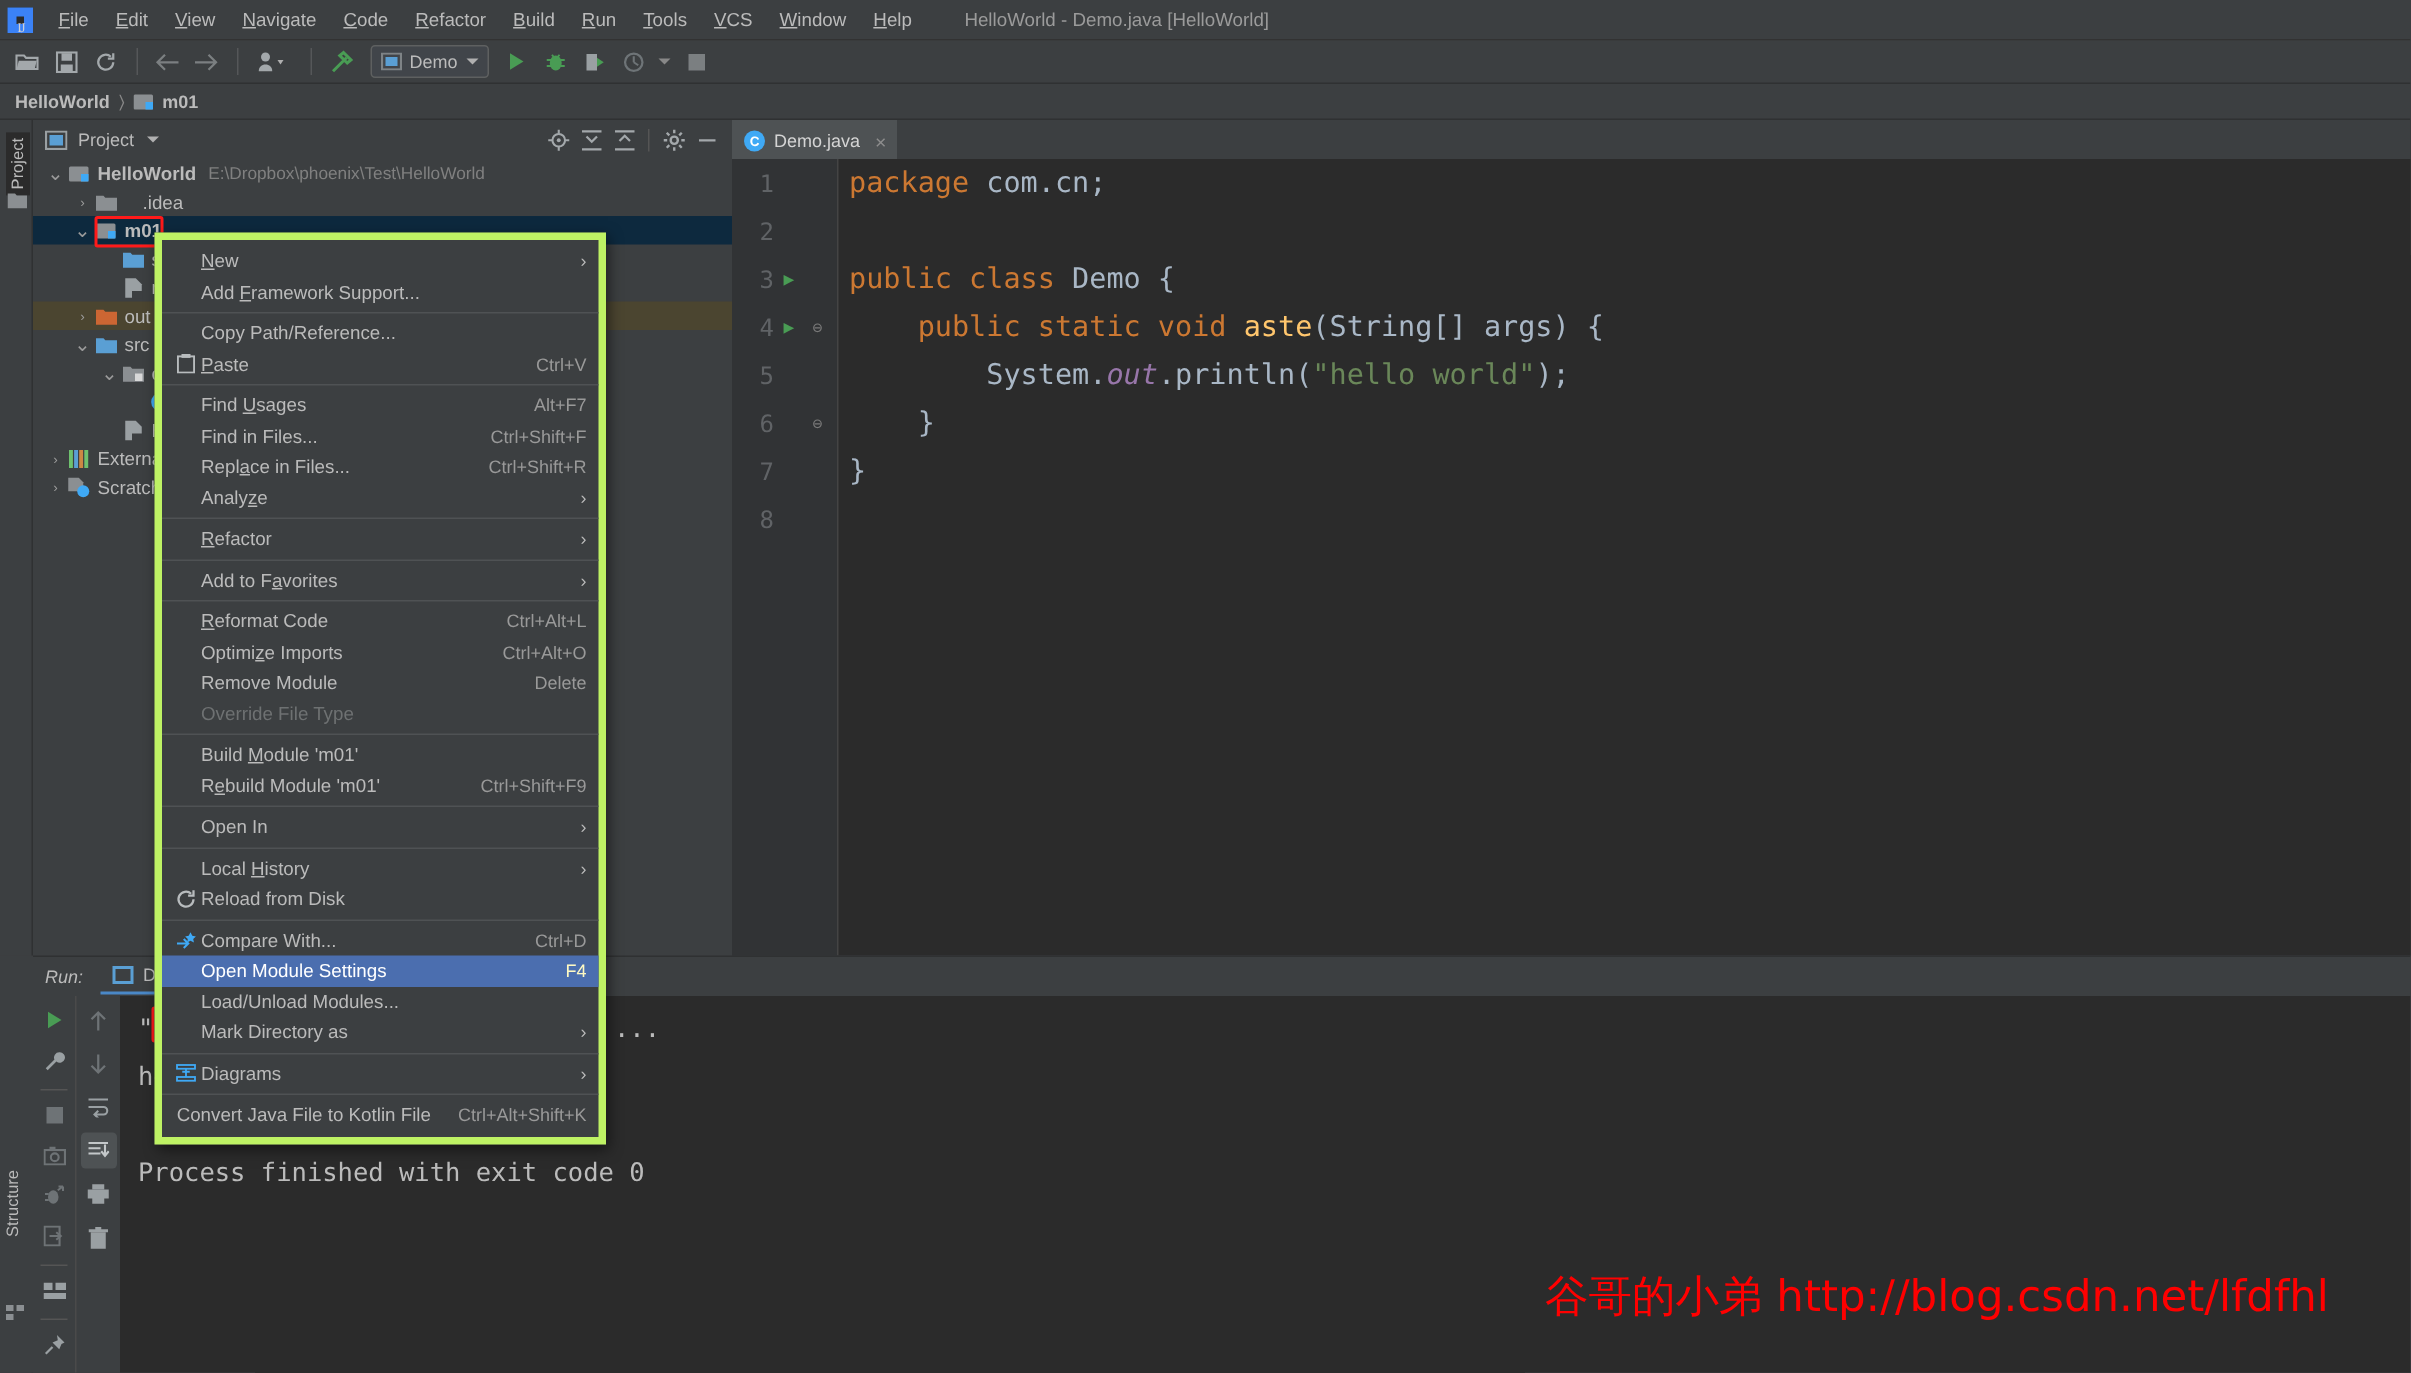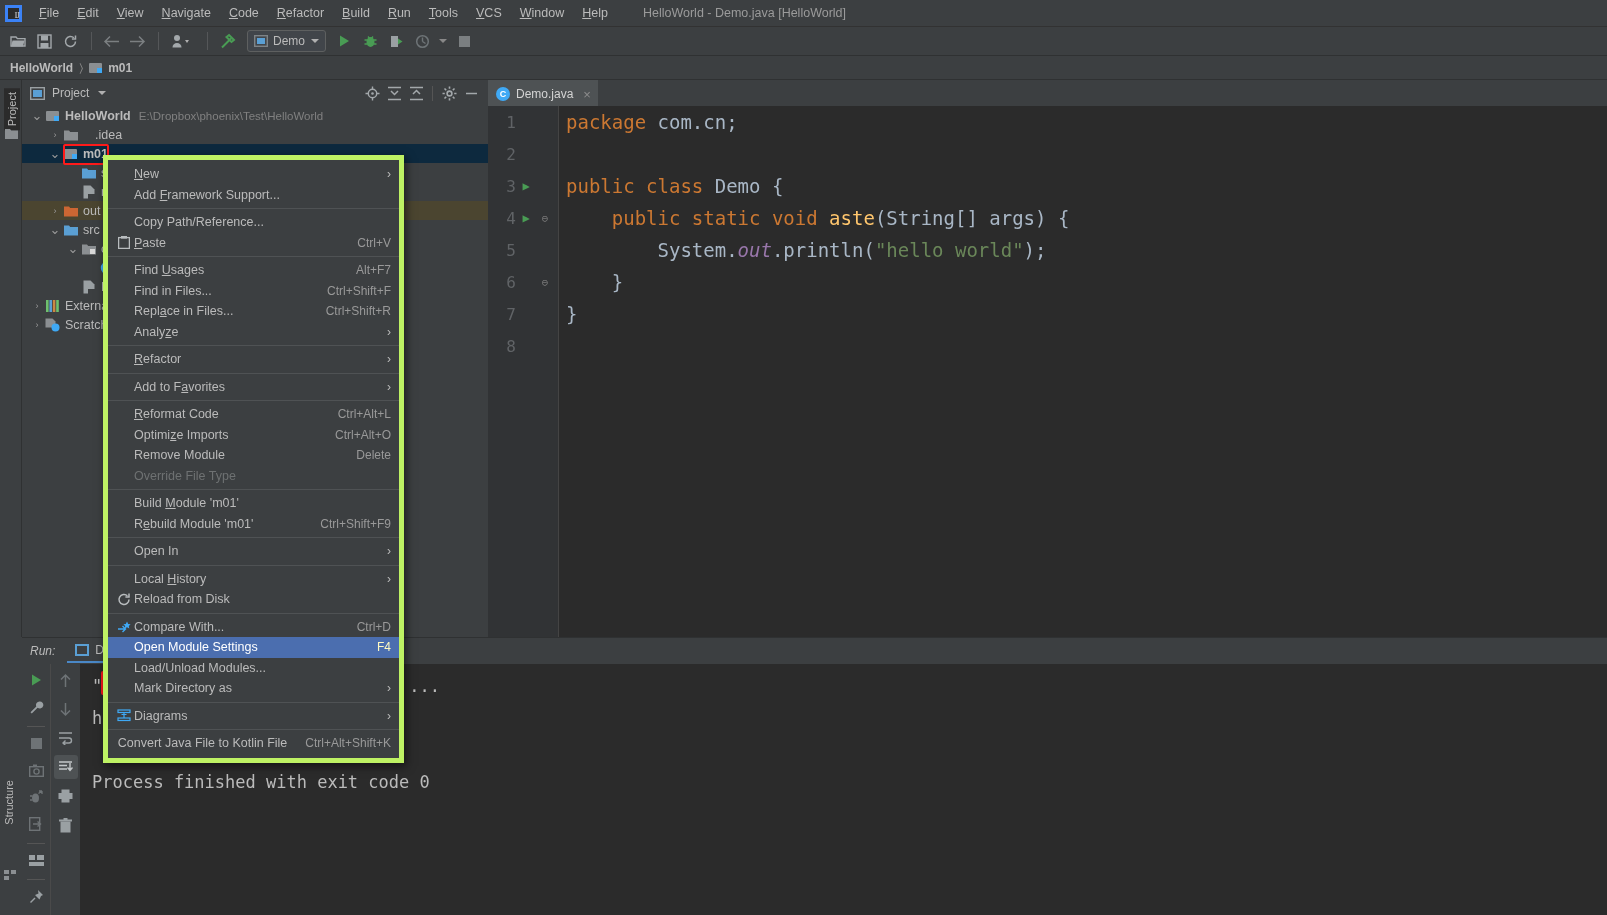--- a/index.html
+++ b/index.html
@@ -13,21 +13,21 @@
   #app { position: relative; width: 1607px; height: 915px; }
 
   
   .menubar {
     position: absolute; left: 0; top: 0; width: 1607px; height: 27px;
     background: #3c3f41; display: flex; align-items: center;
     border-bottom: 1px solid #323232;
   }
   .ij-logo {
     width: 17px; height: 17px; margin-left: 5px; margin-right: 8px;
-    border: 3px solid #3b82f6; background: #2b2b2b; color: #ced0d6;
+    border: 6px solid #3b82f6; background: #2b2b2b; color: #ced0d6;
     font-size: 9px; line-height: 15px; text-align: right; letter-spacing: -1px;
     font-family: "Liberation Serif", serif;
   }
   .menubar .mi {
     font-size: 12.5px; color: #bbbbbb; padding: 3px 9px; cursor: default;
     white-space: nowrap;
   }
   .menubar .mi u { text-decoration: underline; }
   .win-title {
     margin-left: 26px; font-size: 12.5px; color: #9b9b9b; white-space: nowrap;
@@ -831,15 +831,16 @@
         <span class="carrow">›</span>
       </div>
       <div class="cmsep"></div>
       <div class="cmi">
         <span class="cicon"></span>
         <span class="clabel">Convert Java File to Kotlin File</span>
         <span class="cshort">Ctrl+Alt+Shift+K</span>
       </div>
     </div>
 
+  <div class="watermark">谷哥的小弟 http://blog.csdn.net/lfdfhl</div>
 
 <div class="red-box" style="left: 101px; top: 671px; width: 186px; height: 23.5px;"></div>
   </div>
 
 </body></html>

